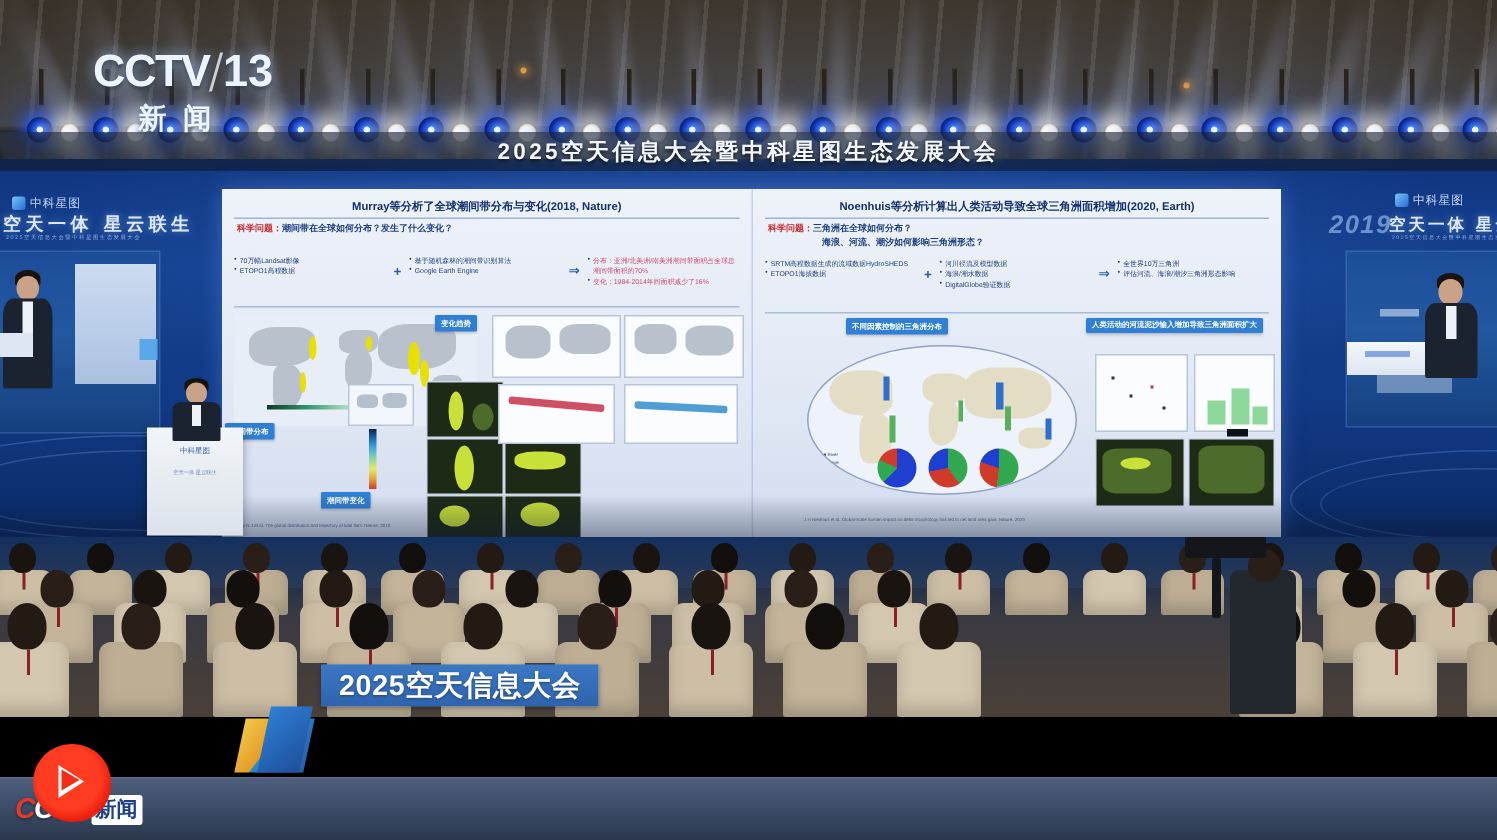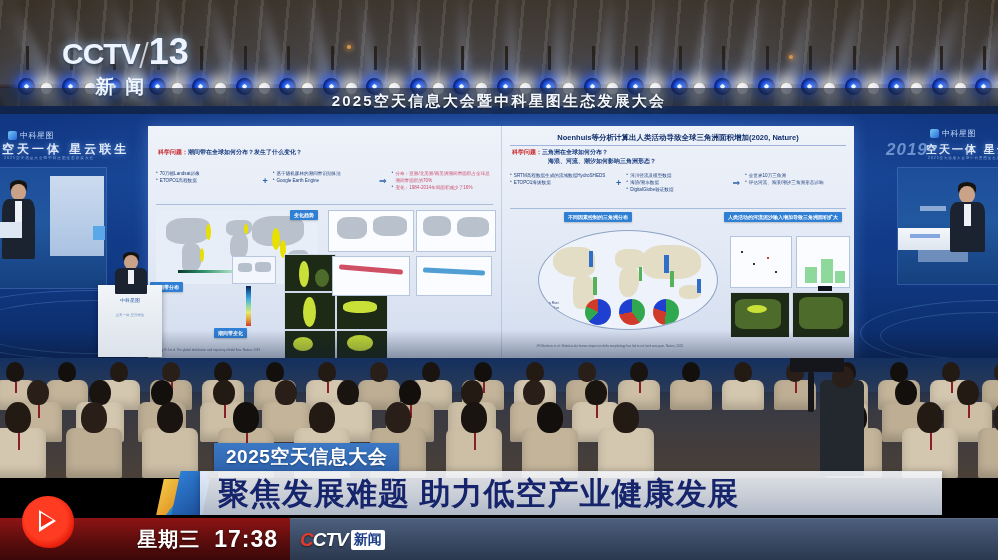--- a/index.html
+++ b/index.html
@@ -202,21 +202,21 @@
     border-left:17px solid #fff; border-top:11px solid transparent;
     border-bottom:11px solid transparent; }
   .playmark .tri-in { position:absolute; left:19px; top:17px; width:0; height:0;
     border-left:12px solid #f42c16; border-top:7px solid transparent;
     border-bottom:7px solid transparent; }
 
   
   .bug { position:absolute; left:62px; top:31px; }
   .bug .cctv { color:#eef4ff; font-size:30px; font-weight:700; letter-spacing:-1px;
     text-shadow:0 0 9px rgba(150,200,255,.75), 0 2px 3px rgba(0,0,0,.6); }
-  .bug .num { color:#eef4ff; font-size:36px; font-weight:700;
+  .bug .num { color:#eef4ff; font-size:30px; font-weight:700;
     text-shadow:0 0 9px rgba(150,200,255,.75), 0 2px 3px rgba(0,0,0,.6); }
   .bug .slash { display:inline-block; width:2px; height:26px; background:rgba(235,244,255,.8);
     transform:skewX(-16deg); margin:0 4px -4px 3px; }
   .bug .xw { color:#eef4ff; font-size:19px; font-weight:700; letter-spacing:11px;
     margin-top:1px; text-align:center;
     text-shadow:0 0 8px rgba(150,200,255,.7), 0 2px 3px rgba(0,0,0,.6); }
 </style>
 </head>
 <body>
 
@@ -377,20 +377,21 @@
     <div style="position:absolute; left:22px; top:38px; width:26px; height:5px; background:rgba(230,240,255,.55);"></div>
   </div>
 
   <div class="stage-banner">
     <span>2025空天信息大会暨中科星图生态发展大会</span>
   </div>
 
   <div class="mainscreen">
 
     <div class="slide left">
+      <div class="sl-title">Murray等分析了全球潮间带分布与变化(2018, Nature)</div>
       <div class="sl-q">
         <span>科学问题：</span><em>潮间带在全球如何分布？发生了什么变化？</em>
       </div>
       <div class="sl-cols">
         <div class="sl-col">
           <div class="sl-bullet">
               <span>70万幅Landsat影像</span>
             </div>
           <div class="sl-bullet">
               <span>ETOPO1高程数据</span>
@@ -471,21 +472,21 @@
         <div class="trend" style="left:6px; top:10px; width:64px; height:5px; background:#cf5064; transform:rotate(5deg);"></div>
       </div>
       <div class="plotbox" style="left:268px; top:130px; width:76px; height:40px;">
         <div class="trend" style="left:6px; top:12px; width:62px; height:5px; background:#4f9fd4; transform:rotate(3deg);"></div>
       </div>
 
       <div class="cite" style="left:6px; top:222px;">Murray N J et al. The global distribution and trajectory of tidal flats. Nature, 2019</div>
     </div>
 
     <div class="slide right">
-      <div class="sl-title">Noenhuis等分析计算出人类活动导致全球三角洲面积增加(2020, Nature)</div>
+      <div class="sl-title">Noenhuis等分析计算出人类活动导致全球三角洲面积增加(2020, Earth)</div>
       <div class="sl-q">
         <span>科学问题：</span><em>三角洲在全球如何分布？</em>
       </div>
       <div class="sl-q2">海浪、河流、潮汐如何影响三角洲形态？</div>
       <div class="sl-cols" style="top:46px;">
         <div class="sl-col">
           <div class="sl-bullet">
               <span>SRTM高程数据生成的流域数据HydroSHEDS</span>
             </div>
           <div class="sl-bullet">
@@ -703,29 +704,22 @@
       <span class="cctv">CCTV</span><span class="slash"></span><span class="num">13</span>
     </div>
     <div class="xw">新闻</div>
   </div>
 
   <div class="ll-accent2"></div>
   <div class="ll-accent"></div>
   <div class="kicker">
     <span>2025空天信息大会</span>
   </div>
-  <div class="headline">
-    <span>聚焦发展难题 助力低空产业健康发展</span>
-  </div>
 
   <div class="ticker">
-    <div class="tk-time">
-      <span class="day">星期三</span>
-      <span class="clock">17:38</span>
-    </div>
     <div class="tk-body">
       <span class="tk-logo">
         <span class="tk-cctv"><span class="c1">C</span>CTV</span>
         <span class="tk-xw">新闻</span>
       </span>
     </div>
   </div>
 
   <div class="playmark">
     <div class="blob"></div>

